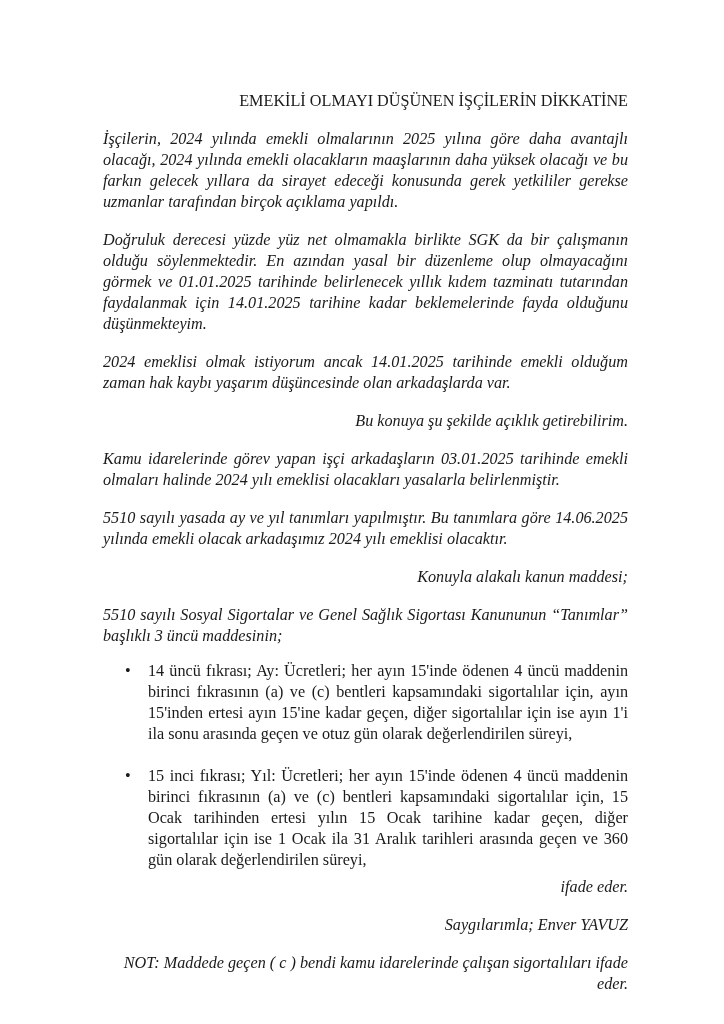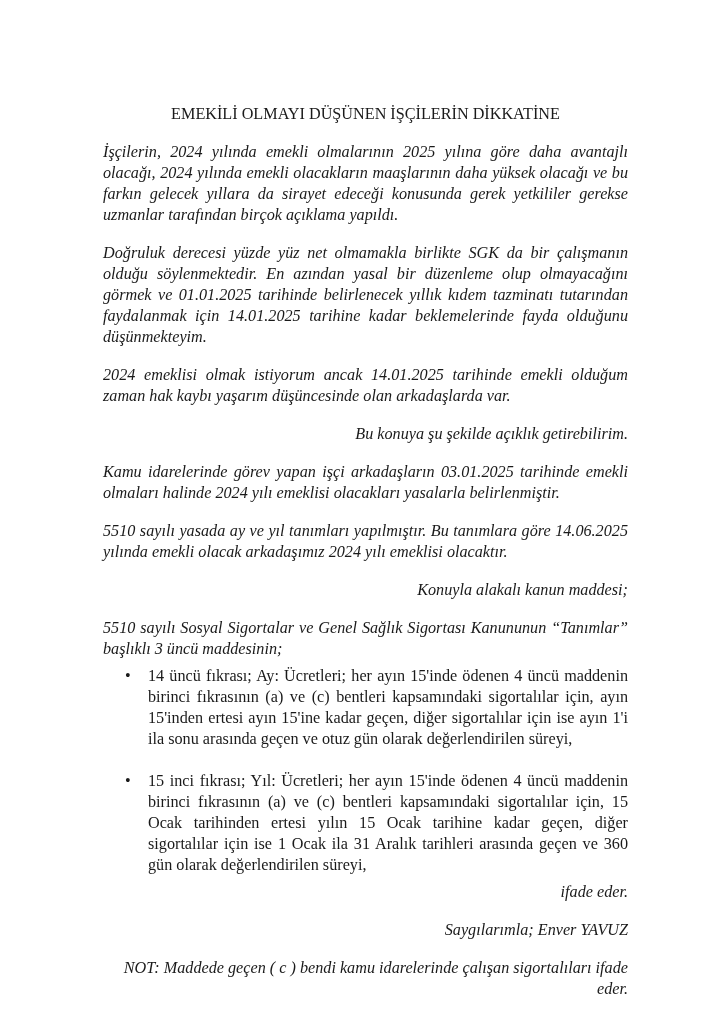--- a/index.html
+++ b/index.html
@@ -1,42 +1,42 @@
 <!DOCTYPE html>
 <html><head>
 <meta charset="utf-8">
 <style>
   html, body { margin: 0; padding: 0; background: #ffffff; }
   body { width: 724px; height: 1024px; position: relative; overflow: hidden; }
   .page {
     position: absolute; left: 103px; top: 87px; width: 525px;
     font-family: "Liberation Serif", serif; font-size: 16.2px; line-height: 21px; color: #1a1a1a;
   }
-  .title { margin: 17px 0 17px 0; text-align: center; }
+  .title { margin: 4px 0 17px 0; text-align: right; }
   p { margin: 0 0 17px 0; text-align: justify; font-style: italic; }
   p.left { text-align: right; }
   ul { margin: 0 0 4px 0; padding: 0; list-style: none; }
   li { position: relative; padding-left: 45px; text-align: justify; margin-bottom: 21px; }
   li .bullet { position: absolute; left: 22px; top: 0; }
   li .txt { display: block; }
   li:last-child { margin-bottom: 6px; }
 </style>
 </head>
 <body>
 
 <div class="page">
   <div class="title">EMEKİLİ OLMAYI DÜŞÜNEN İŞÇİLERİN DİKKATİNE</div>
   <p>İşçilerin, 2024 yılında emekli olmalarının 2025 yılına göre daha avantajlı olacağı, 2024 yılında emekli olacakların maaşlarının daha yüksek olacağı ve bu farkın gelecek yıllara da sirayet edeceği konusunda gerek yetkililer gerekse uzmanlar tarafından birçok açıklama yapıldı.</p>
   <p>Doğruluk derecesi yüzde yüz net olmamakla birlikte SGK da bir çalışmanın olduğu söylenmektedir. En azından yasal bir düzenleme olup olmayacağını görmek ve 01.01.2025 tarihinde belirlenecek yıllık kıdem tazminatı tutarından faydalanmak için 14.01.2025 tarihine kadar beklemelerinde fayda olduğunu düşünmekteyim.</p>
   <p>2024 emeklisi olmak istiyorum ancak 14.01.2025 tarihinde emekli olduğum zaman hak kaybı yaşarım düşüncesinde olan arkadaşlarda var.</p>
   <p class="left">Bu konuya şu şekilde açıklık getirebilirim.</p>
   <p>Kamu idarelerinde görev yapan işçi arkadaşların 03.01.2025 tarihinde emekli olmaları halinde 2024 yılı emeklisi olacakları yasalarla belirlenmiştir.</p>
   <p>5510 sayılı yasada ay ve yıl tanımları yapılmıştır. Bu tanımlara göre 14.06.2025 yılında emekli olacak arkadaşımız 2024 yılı emeklisi olacaktır.</p>
   <p class="left">Konuyla alakalı kanun maddesi;</p>
-  <p style="margin-bottom:6px;">5510 sayılı Sosyal Sigortalar ve Genel Sağlık Sigortası Kanununun “Tanımlar” başlıklı 3 üncü maddesinin;</p>
+  <p style="margin-bottom:14px;">5510 sayılı Sosyal Sigortalar ve Genel Sağlık Sigortası Kanununun “Tanımlar” başlıklı 3 üncü maddesinin;</p>
   <ul>
     <li>
       <span class="bullet">•</span>
       <span class="txt">14 üncü fıkrası; Ay: Ücretleri; her ayın 15'inde ödenen 4 üncü maddenin birinci fıkrasının (a) ve (c) bentleri kapsamındaki sigortalılar için, ayın 15'inden ertesi ayın 15'ine kadar geçen, diğer sigortalılar için ise ayın 1'i ila sonu arasında geçen ve otuz gün olarak değerlendirilen süreyi,</span>
     </li>
     <li>
       <span class="bullet">•</span>
       <span class="txt">15 inci fıkrası; Yıl: Ücretleri; her ayın 15'inde ödenen 4 üncü maddenin birinci fıkrasının (a) ve (c) bentleri kapsamındaki sigortalılar için, 15 Ocak tarihinden ertesi yılın 15 Ocak tarihine kadar geçen, diğer sigortalılar için ise 1 Ocak ila 31 Aralık tarihleri arasında geçen ve 360 gün olarak değerlendirilen süreyi,</span>
     </li>
   </ul>

